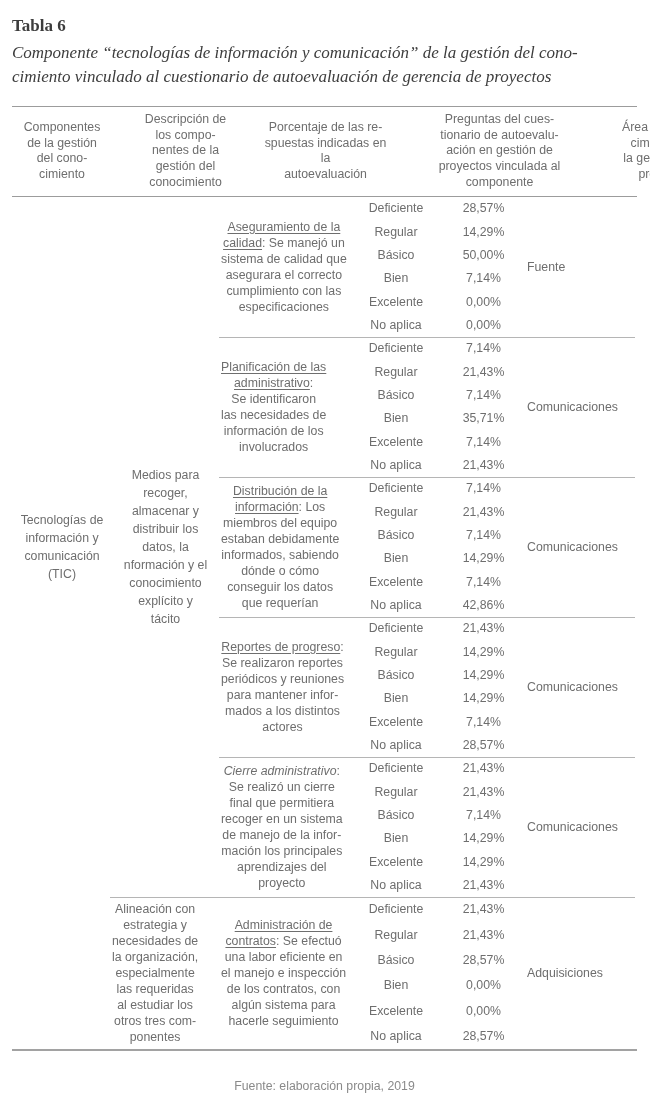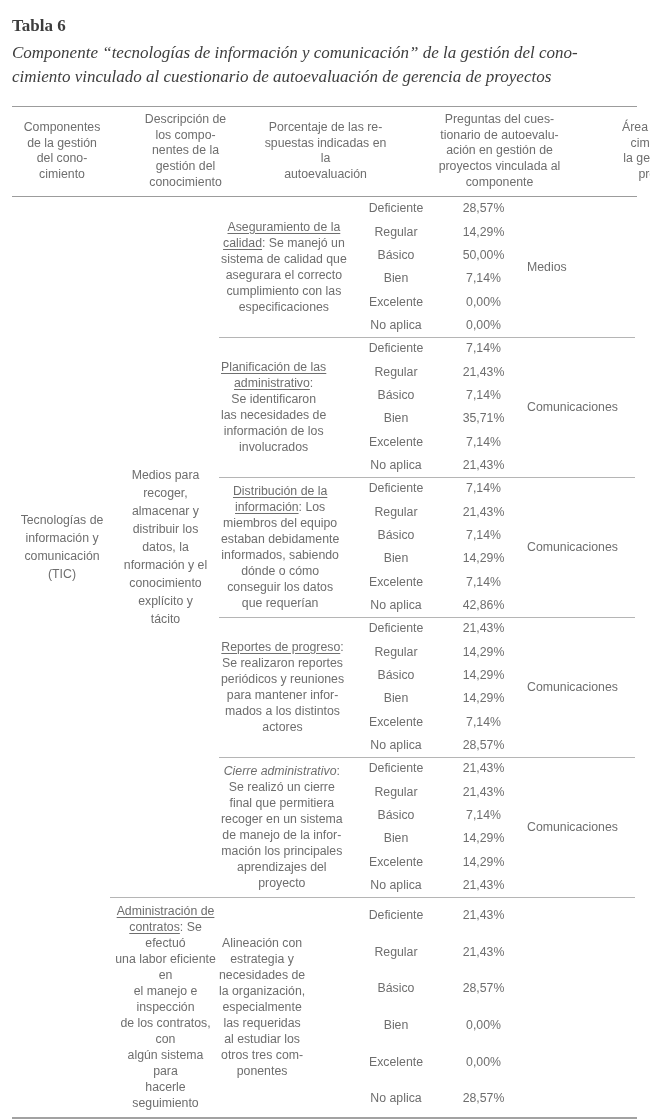--- a/index.html
+++ b/index.html
@@ -123,21 +123,21 @@
             <div class="rv">14,29%</div>
           <div class="rl">Básico</div>
             <div class="rv">50,00%</div>
           <div class="rl">Bien</div>
             <div class="rv">7,14%</div>
           <div class="rl">Excelente</div>
             <div class="rv">0,00%</div>
           <div class="rl">No aplica</div>
             <div class="rv">0,00%</div>
         </div>
-        <div class="cell">Medios</div>
+        <div class="cell">Fuente</div>
       </div>
 
       <div class="grid-cols block">
         <div class="sep"></div>
         <div class="cell"></div>
         <div class="cell"></div>
         <div class="cell question"><span><span class="q-underline">Planificación de las
 administrativo</span><span>:
 Se identificaron
 las necesidades de
@@ -241,50 +241,51 @@
             <div class="rv">14,29%</div>
           <div class="rl">No aplica</div>
             <div class="rv">21,43%</div>
         </div>
         <div class="cell">Comunicaciones</div>
       </div>
 
       <div class="grid-cols block">
         <div class="sep wide"></div>
         <div class="cell"></div>
-        <div class="cell question"><span><span class="q-underline">Administración de
-contratos</span><span>: Se efectuó
-una labor eficiente en
-el manejo e inspección
-de los contratos, con
-algún sistema para
-hacerle seguimiento</span></span></div>
         <div class="cell desc-cell">Alineación con
 estrategia y
 necesidades de
 la organización,
 especialmente
 las requeridas
 al estudiar los
 otros tres com-
 ponentes</div>
-        <div class="ratings">
-          <div class="rl">Deficiente</div>
-            <div class="rv">21,43%</div>
-          <div class="rl">Regular</div>
-            <div class="rv">21,43%</div>
-          <div class="rl">Básico</div>
-            <div class="rv">28,57%</div>
-          <div class="rl">Bien</div>
-            <div class="rv">0,00%</div>
-          <div class="rl">Excelente</div>
-            <div class="rv">0,00%</div>
-          <div class="rl">No aplica</div>
-            <div class="rv">28,57%</div>
-        </div>
+        <div class="cell question"><span><span class="q-underline">Administración de
+contratos</span><span>: Se efectuó
+una labor eficiente en
+el manejo e inspección
+de los contratos, con
+algún sistema para
+hacerle seguimiento</span></span></div>
+        <div class="ratings">
+          <div class="rl">Deficiente</div>
+            <div class="rv">21,43%</div>
+          <div class="rl">Regular</div>
+            <div class="rv">21,43%</div>
+          <div class="rl">Básico</div>
+            <div class="rv">28,57%</div>
+          <div class="rl">Bien</div>
+            <div class="rv">0,00%</div>
+          <div class="rl">Excelente</div>
+            <div class="rv">0,00%</div>
+          <div class="rl">No aplica</div>
+            <div class="rv">28,57%</div>
+        </div>
+        <div class="cell">Adquisiciones</div>
       </div>
 
     </div>
   </div>
 
   <div class="source">Fuente: elaboración propia, 2019</div>
 
 </div>
 
 </body></html>

